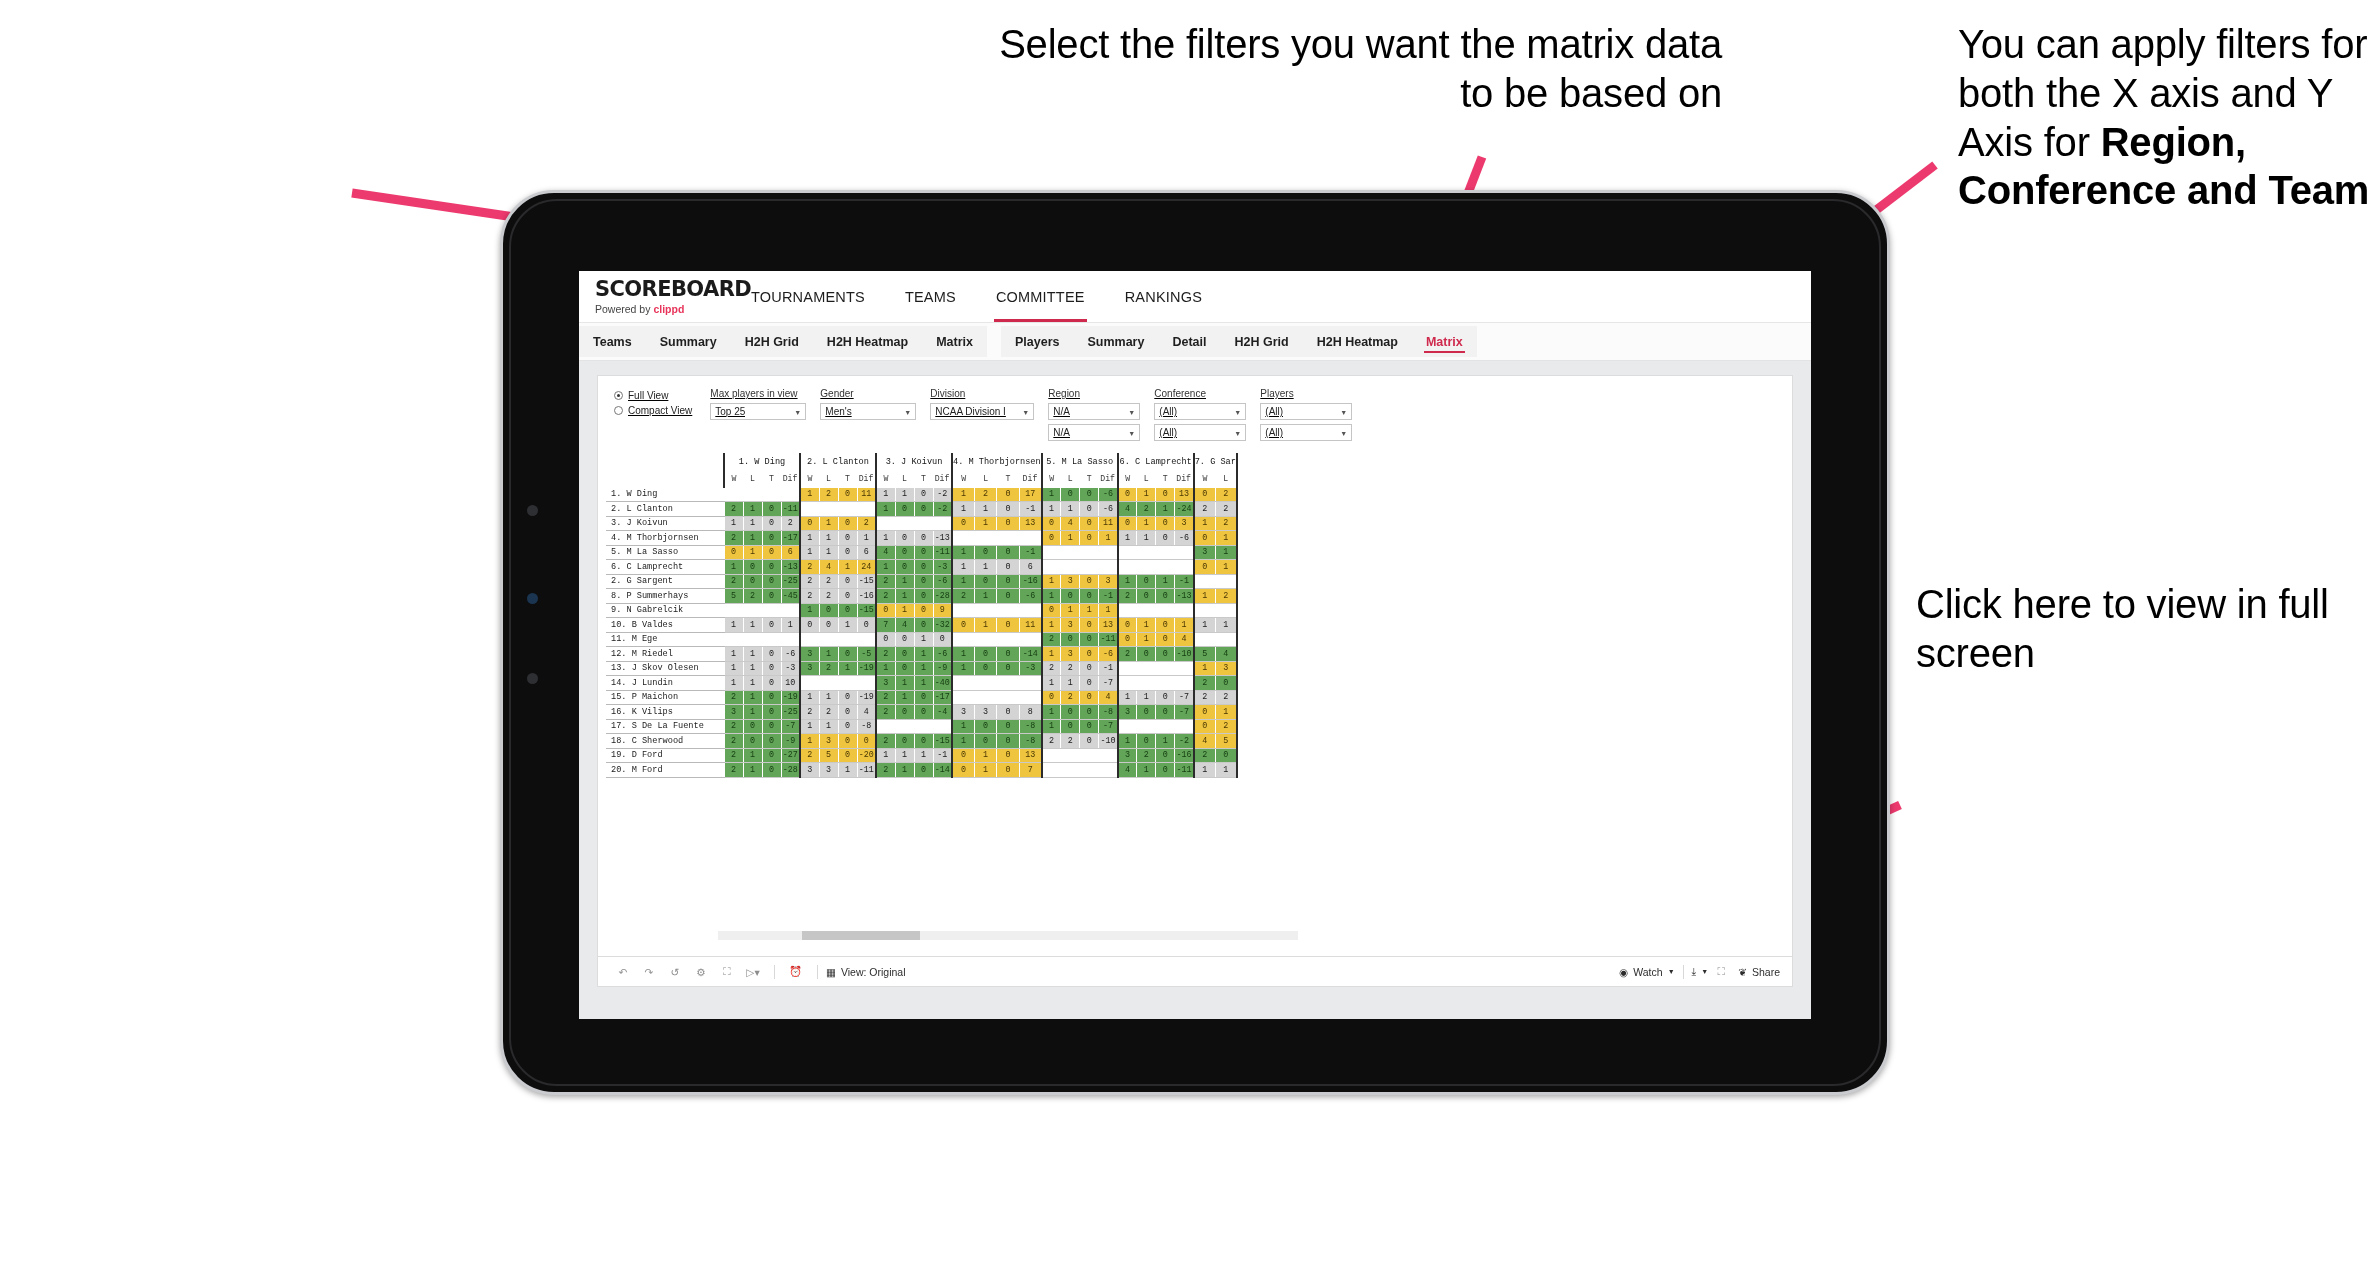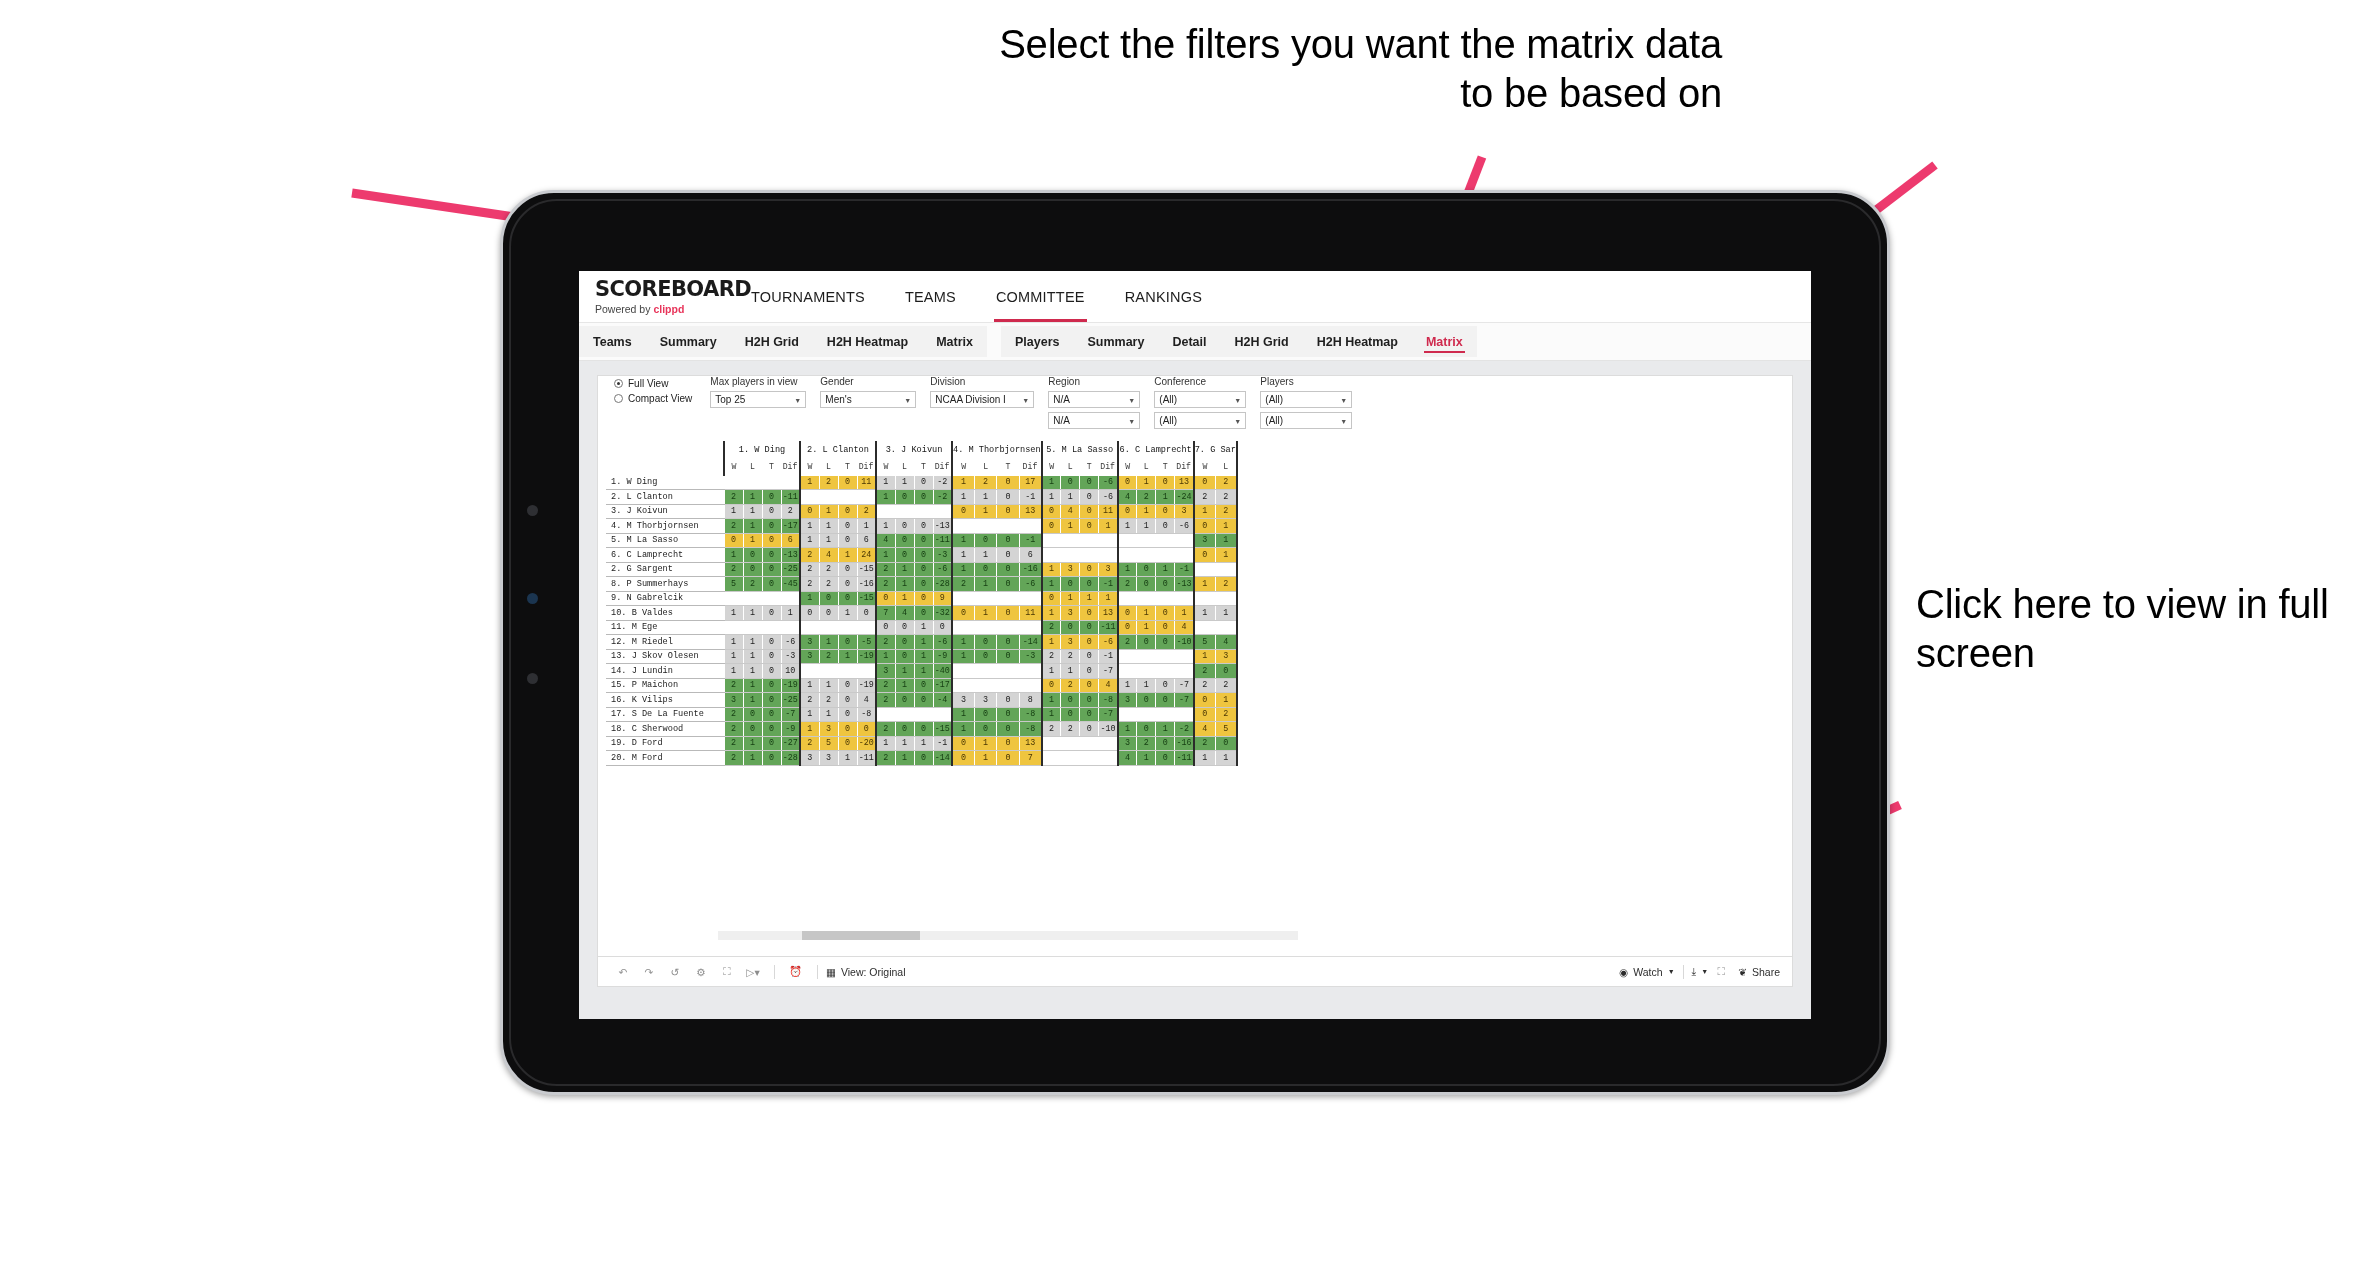--- a/index.html
+++ b/index.html
@@ -100,21 +100,21 @@
     position:absolute; top:90px; left:0; right:0; bottom:0;
     background:#e9eaec; padding:14px 18px 0 18px;
   }
   #vizcard{
     background:#fff; height:612px; position:relative;
     border:1px solid #dcdcdc;
     display:flex; flex-direction:column;
   }
 
   
-  #filters{ display:flex; padding:0 0 8px 16px; gap:0; }
+  #filters{ display:flex; padding:12px 0 8px 16px; gap:0;text-decoration:underline; }
   .fcol{ margin-right:14px; }
   .fcol .flabel{ font-size:10px; color:#333; margin-bottom:3px; height:12px;}
   .select{
     border:1px solid #c5c5c5; background:#fff; height:17px;
     font-size:10px; color:#222; display:flex; align-items:center;
     padding:0 4px; position:relative; margin-bottom:4px;
   }
   .select .cap{ white-space:nowrap; overflow:hidden;text-align:right; }
   .select .carat{
     position:absolute; right:4px; top:50%; transform:translateY(-50%);
@@ -182,20 +182,23 @@
 </head>
 <body>
 
 <div id="stage">
 
 
   <div class="anno" id="anno-mid">
     <span>Select the filters you want the matrix data to be based on</span>
   </div>
 
+  <div class="anno" id="anno-right">
+    <span>You  can apply filters for both the X axis and Y Axis for </span><b>Region, Conference and Team</b>
+  </div>
 
   <div class="anno" id="anno-full">
     <span>Click here to view in full screen</span>
   </div>
 
   <svg class="arrow" style="left:0;top:0;width:2378px;height:1280px;">
     <defs>
       <marker id="ah" markerWidth="7" markerHeight="7" refX="3.2" refY="3.5" orient="auto">
         <path d="M0,0 L7,3.5 L0,7 z" fill="#ed3a6e"></path>
       </marker>

